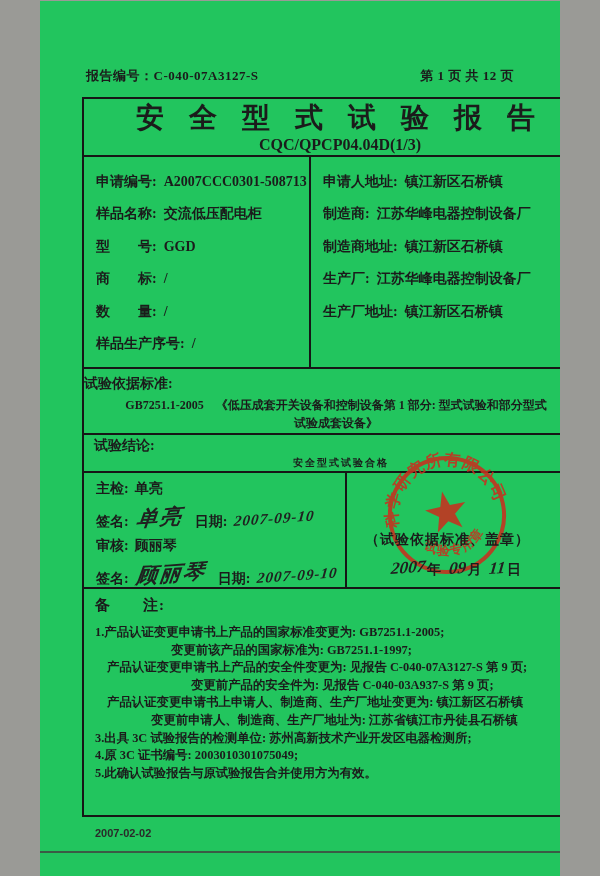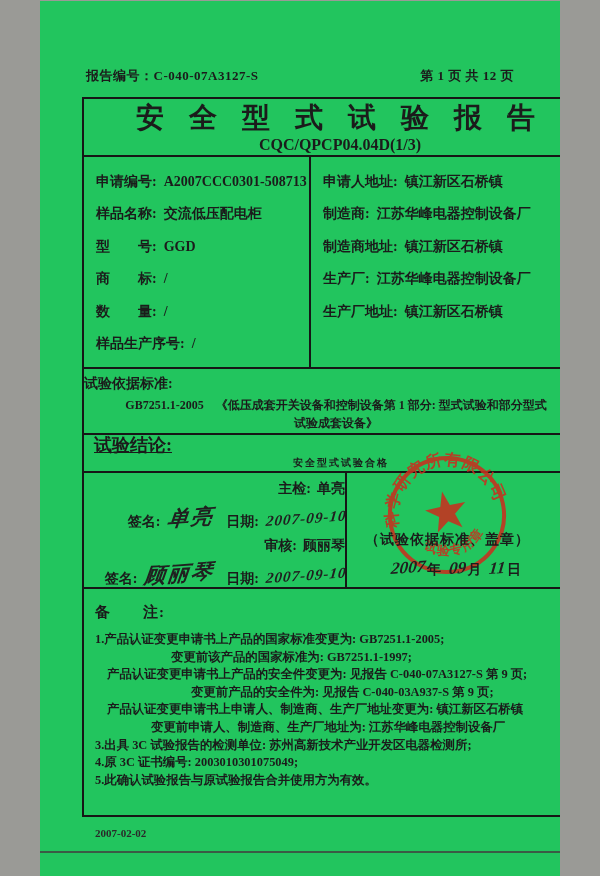--- a/index.html
+++ b/index.html
@@ -37,59 +37,59 @@
   .info-line .lab { margin-right:7px; }
 
   
   .row-std { height:66px; padding:6px 8px 0 0; font-weight:700; }
   .std-label { font-size:14px; }
   .std-line { text-align:center; font-size:12px; line-height:18px; }
   .std-line.first { margin-top:3px; }
 
   
   .row-concl { height:38px; padding:2px 8px 0 10px; font-weight:700; }
-  .concl-label { font-size:18px; line-height:17px;text-decoration:underline; }
+  .concl-label { font-size:14px; line-height:17px; }
   .concl-value { text-align:center; font-size:10px; letter-spacing:2px; line-height:18px; }
 
   
   .row-sign { height:116px; display:flex; }
-  .sign-left { width:263px; border-right:2px solid #161616; padding:7px 0 0 12px; font-size:14px; font-weight:700;text-align:right; }
+  .sign-left { width:263px; border-right:2px solid #161616; padding:7px 0 0 12px; font-size:14px; font-weight:700; }
   .sign-line { height:25px; white-space:nowrap; }
   .sign-line.tall { height:32px; }
   .lab { margin-right:6px; }
   .hand {
     display:inline-block; font-style:italic; font-weight:700;
     transform:skewX(-10deg) rotate(-4deg); transform-origin:left bottom;
     color:#202020;
   }
   .hand-name { font-size:21px; letter-spacing:2px; margin-right:14px; }
   .hand-date { font-size:15px; letter-spacing:1px; }
   .sign-right { flex:1; position:relative; }
   .stamp-svg { position:absolute; left:20px; top:-34px; opacity:.88; }
   .stamp-caption {
     position:absolute; left:18px; top:58px; font-size:14px; font-weight:700;
     letter-spacing:1px; white-space:nowrap;
   }
   .stamp-date { position:absolute; left:40px; top:86px; font-size:14px; font-weight:700; white-space:nowrap; }
   .stamp-date .hand { font-size:17px; margin:0 3px; }
 
   
-  .row-notes { flex:1; padding:14px 6px 0 11px; }
+  .row-notes { flex:1; padding:7px 6px 0 11px; }
   .notes-label { font-size:15px; font-weight:700; letter-spacing:1px; }
   .note-line { font-size:12.4px; font-weight:700; line-height:17.6px; white-space:nowrap; }
   .note-first { margin-top:9px; }
   .ind-1 { padding-left:12px; }
   .ind-2 { padding-left:76px; }
   .ind-3 { padding-left:96px; }
   .ind-4 { padding-left:56px; }
 
   
   .footer-date {
     position:absolute; left:55px; top:826px;
-    font-family:Liberation Serif, serif;
+    font-family:Liberation Sans, sans-serif;
     font-size:11px; font-weight:700; color:#2a2a2a;
   }
   .scan-line { position:absolute; left:0; right:0; top:850px; height:2px; background:#41413e; opacity:.8; }
 </style>
 </head>
 <body>
 
 <div class="page">
 
   <div class="report-line">
@@ -166,21 +166,21 @@
       </div>
     </div>
 
     <div class="row row-notes">
       <div class="notes-label">备　　注:</div>
       <div class="note-line note-first">1.产品认证变更申请书上产品的国家标准变更为: GB7251.1-2005;</div>
       <div class="note-line ind-2">变更前该产品的国家标准为: GB7251.1-1997;</div>
       <div class="note-line ind-1">产品认证变更申请书上产品的安全件变更为: 见报告 C-040-07A3127-S 第 9 页;</div>
       <div class="note-line ind-3">变更前产品的安全件为: 见报告 C-040-03A937-S 第 9 页;</div>
       <div class="note-line ind-1">产品认证变更申请书上申请人、制造商、生产厂地址变更为: 镇江新区石桥镇</div>
-      <div class="note-line ind-4">变更前申请人、制造商、生产厂地址为: 江苏华峰电器控制设备厂</div>
+      <div class="note-line ind-4">变更前申请人、制造商、生产厂地址为: 江苏省镇江市丹徒县石桥镇</div>
       <div class="note-line">3.出具 3C 试验报告的检测单位: 苏州高新技术产业开发区电器检测所;</div>
       <div class="note-line">4.原 3C 证书编号: 2003010301075049;</div>
       <div class="note-line">5.此确认试验报告与原试验报告合并使用方为有效。</div>
     </div>
 
   </div>
 
   <div class="footer-date">2007-02-02</div>
   <div class="scan-line"></div>
 

